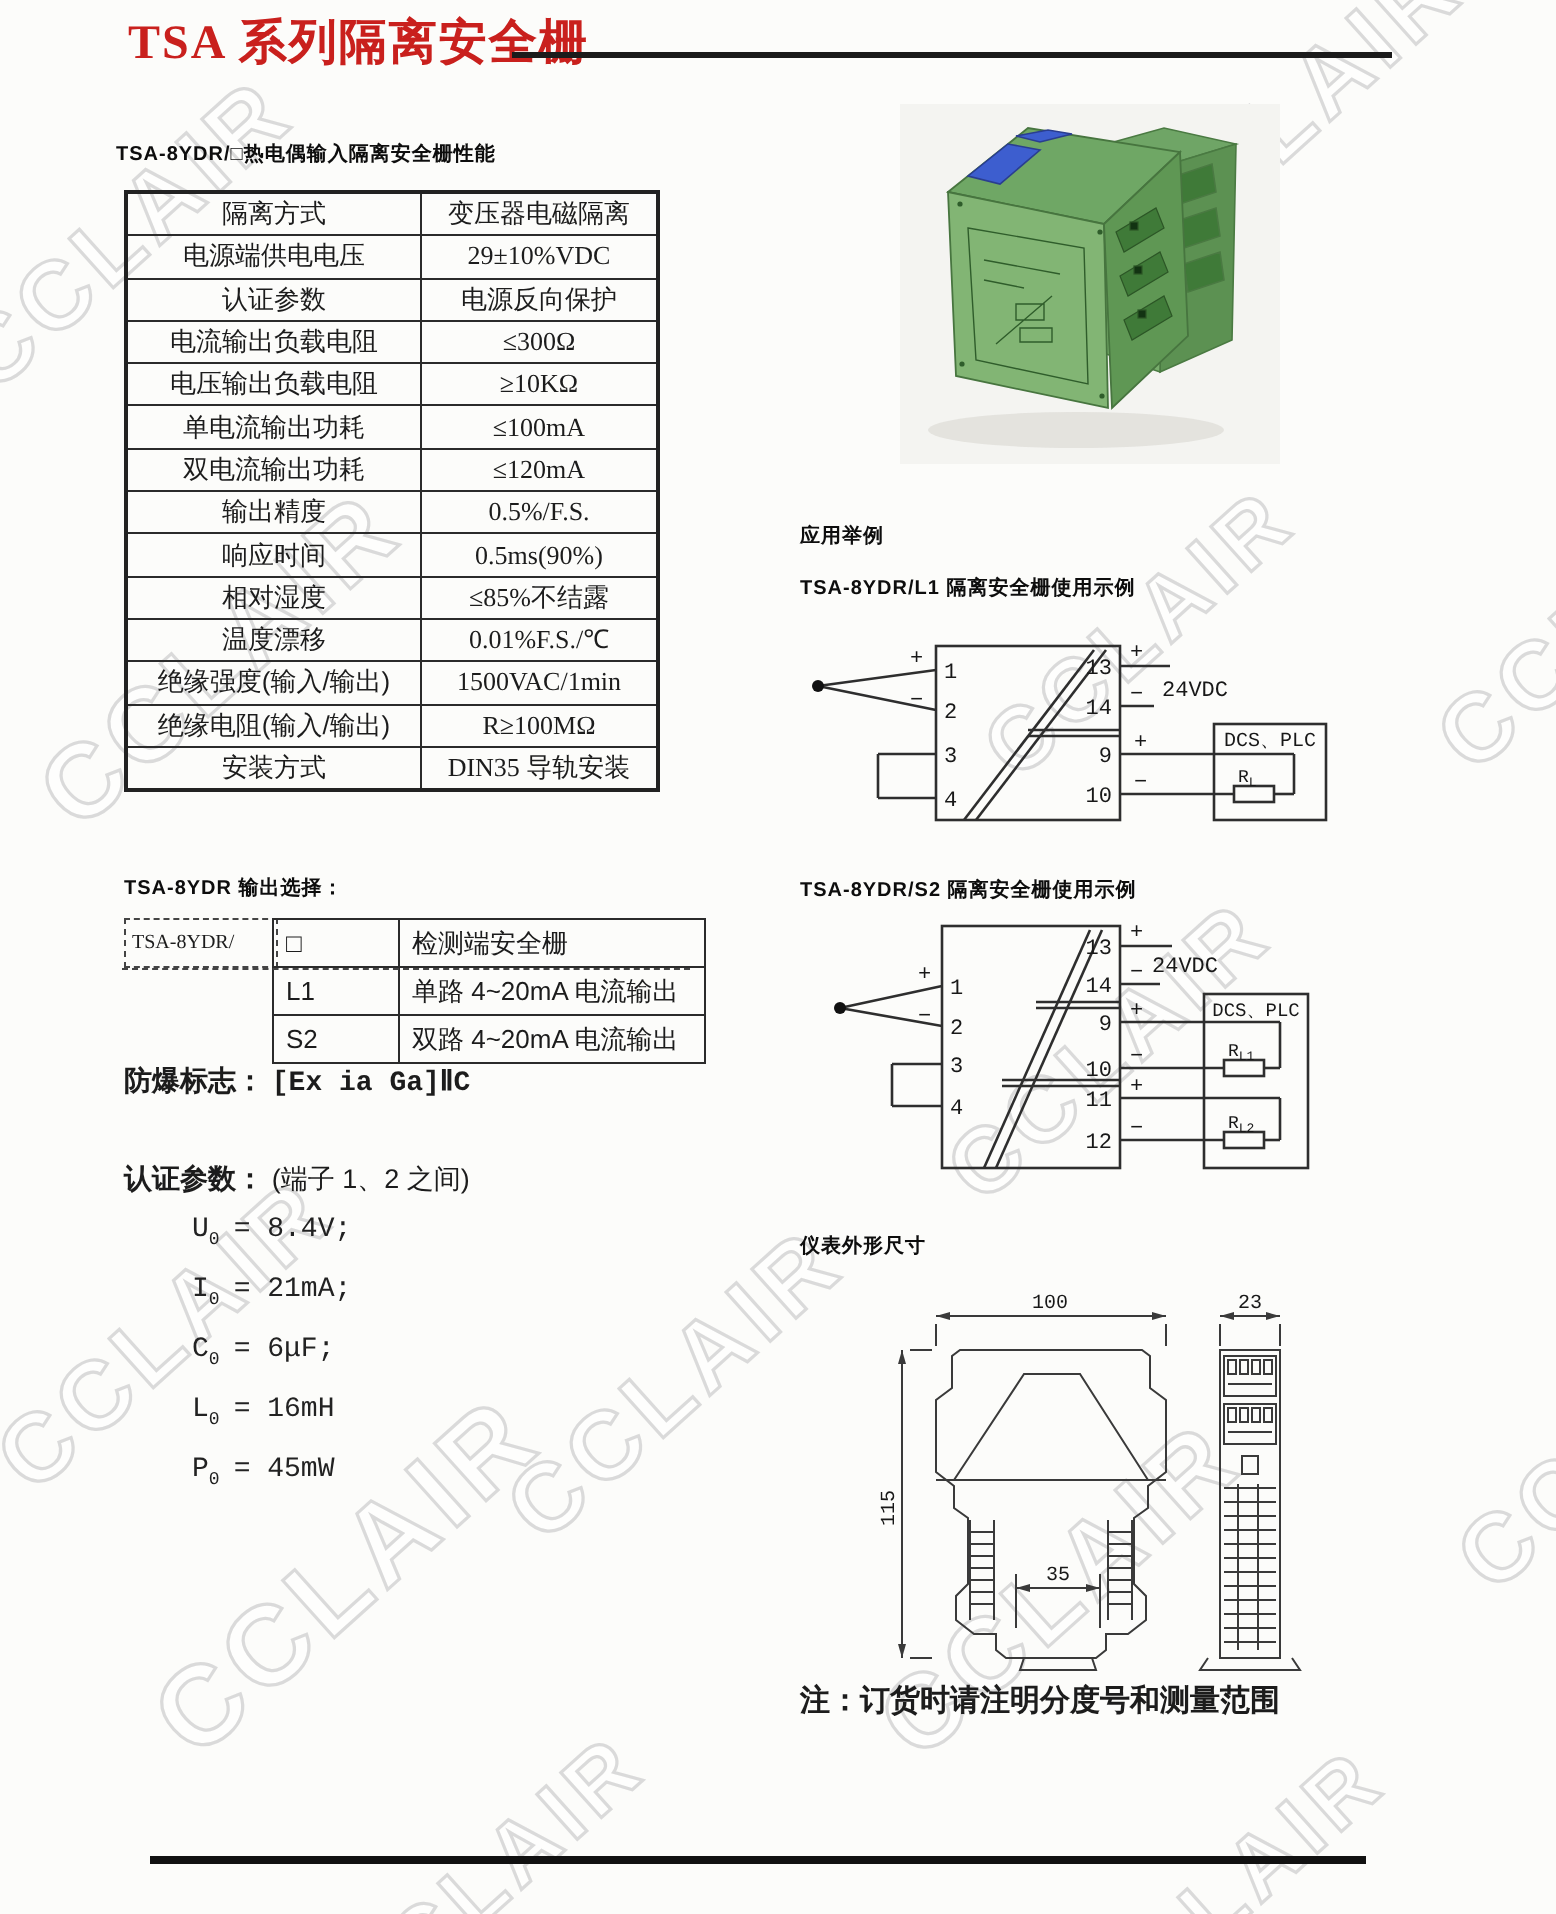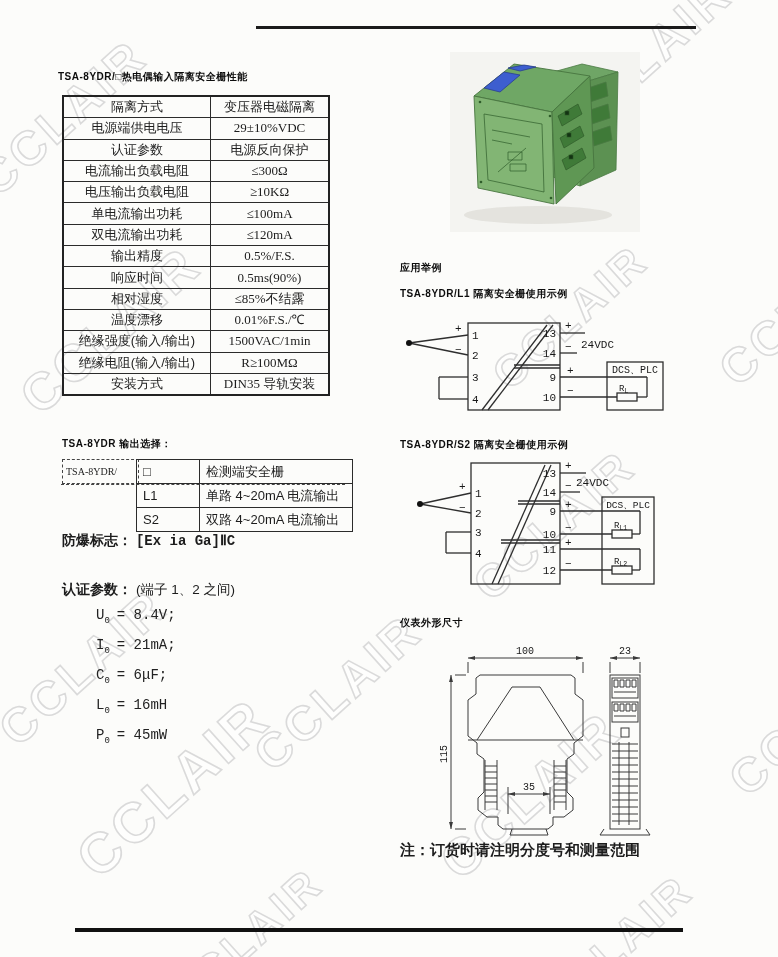--- a/index.html
+++ b/index.html
@@ -59,20 +59,21 @@
   <span class="wm" style="left:700px;top:280px;font-size:48px;">CCLAIR</span>
   <span class="wm" style="left:-20px;top:640px;font-size:48px;">CCLAIR</span>
   <span class="wm" style="left:455px;top:498px;font-size:46px;">CCLAIR</span>
   <span class="wm" style="left:235px;top:665px;font-size:48px;">CCLAIR</span>
   <span class="wm" style="left:710px;top:690px;font-size:48px;">CCLAIR</span>
   <span class="wm" style="left:55px;top:755px;font-size:56px;">CCLAIR</span>
   <span class="wm" style="left:420px;top:765px;font-size:52px;">CCLAIR</span>
   <span class="wm" style="left:150px;top:915px;font-size:44px;">CCLAIR</span>
   <span class="wm" style="left:520px;top:922px;font-size:44px;">CCLAIR</span>
 
+  <div class="abs title">TSA 系列隔离安全栅</div>
   <div class="abs rule-top"></div>
 
   <div class="abs h-sec" style="left:58px;top:70px;">TSA-8YDR/□热电偶输入隔离安全栅性能</div>
 
   <table class="spec abs">
     <tbody>
       <tr>
           <td class="c1">隔离方式</td>
           <td class="c2">变压器电磁隔离</td>
         </tr>

